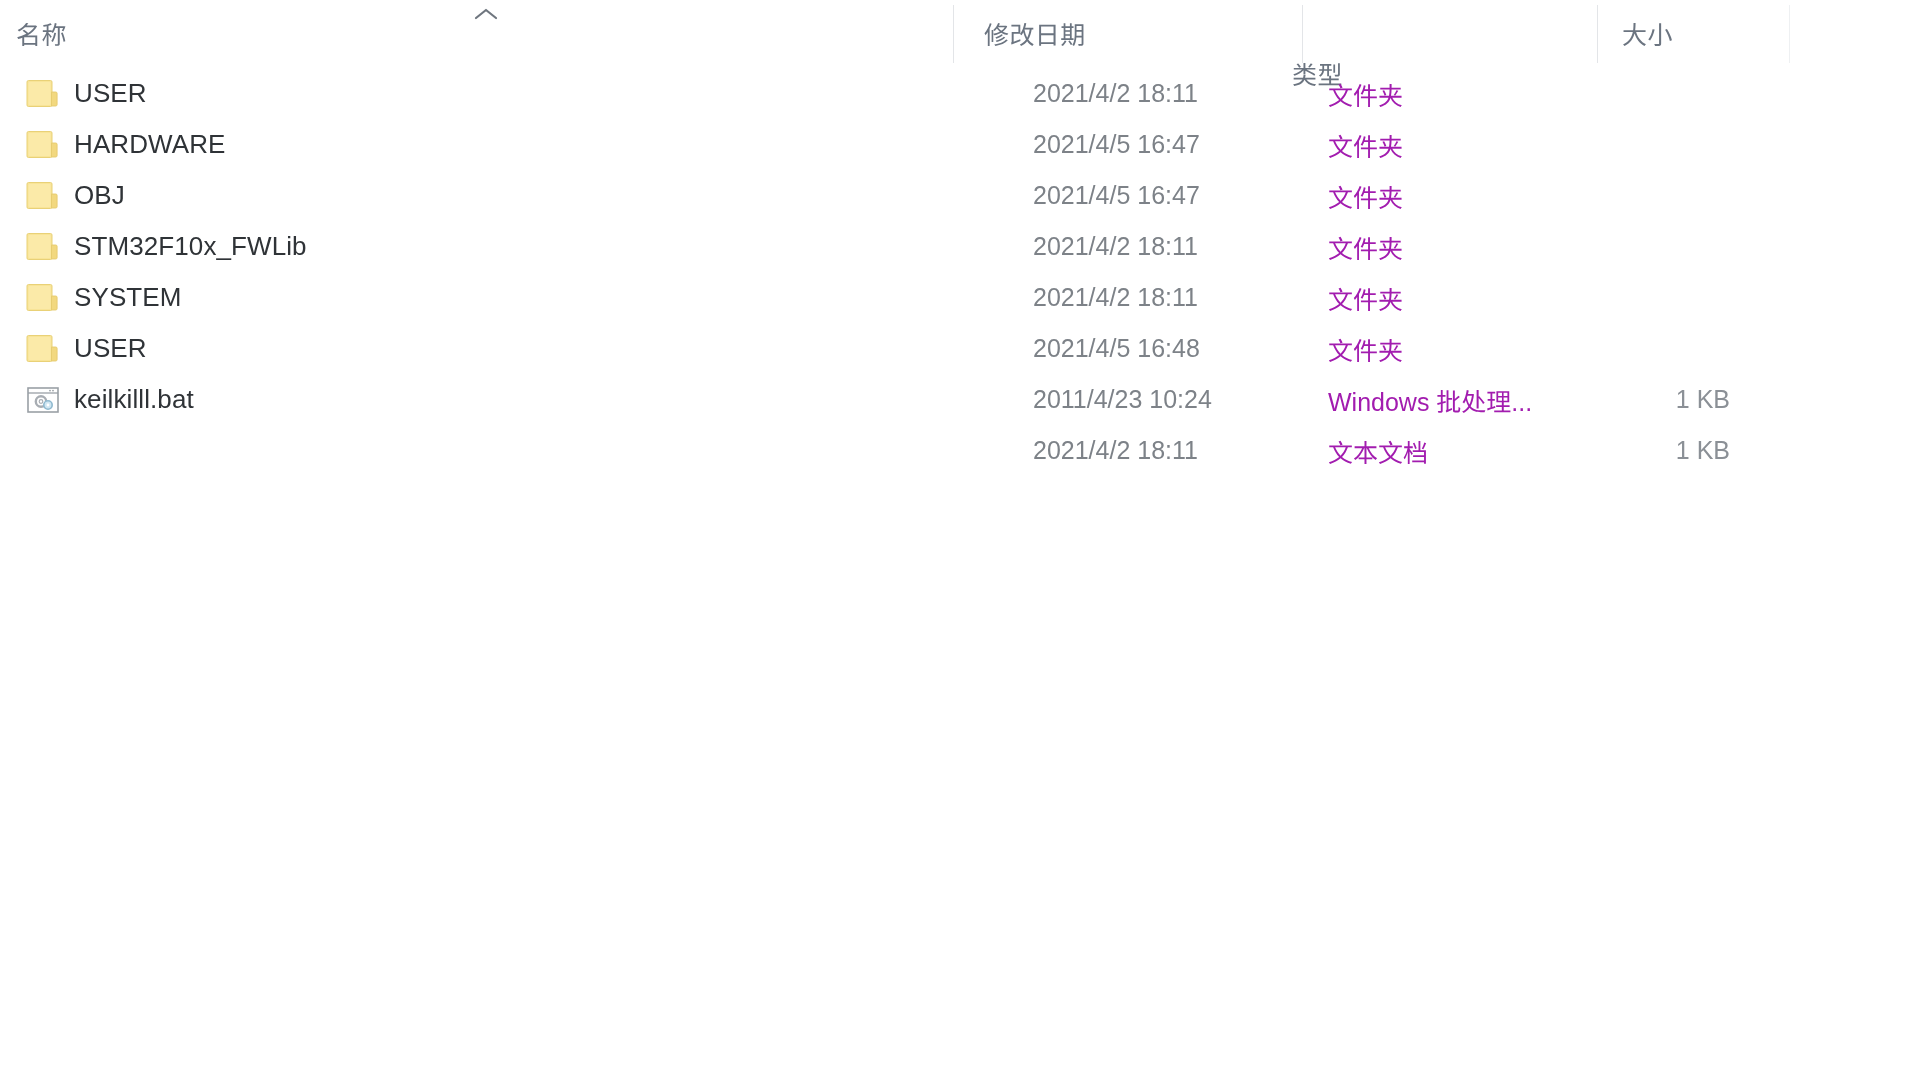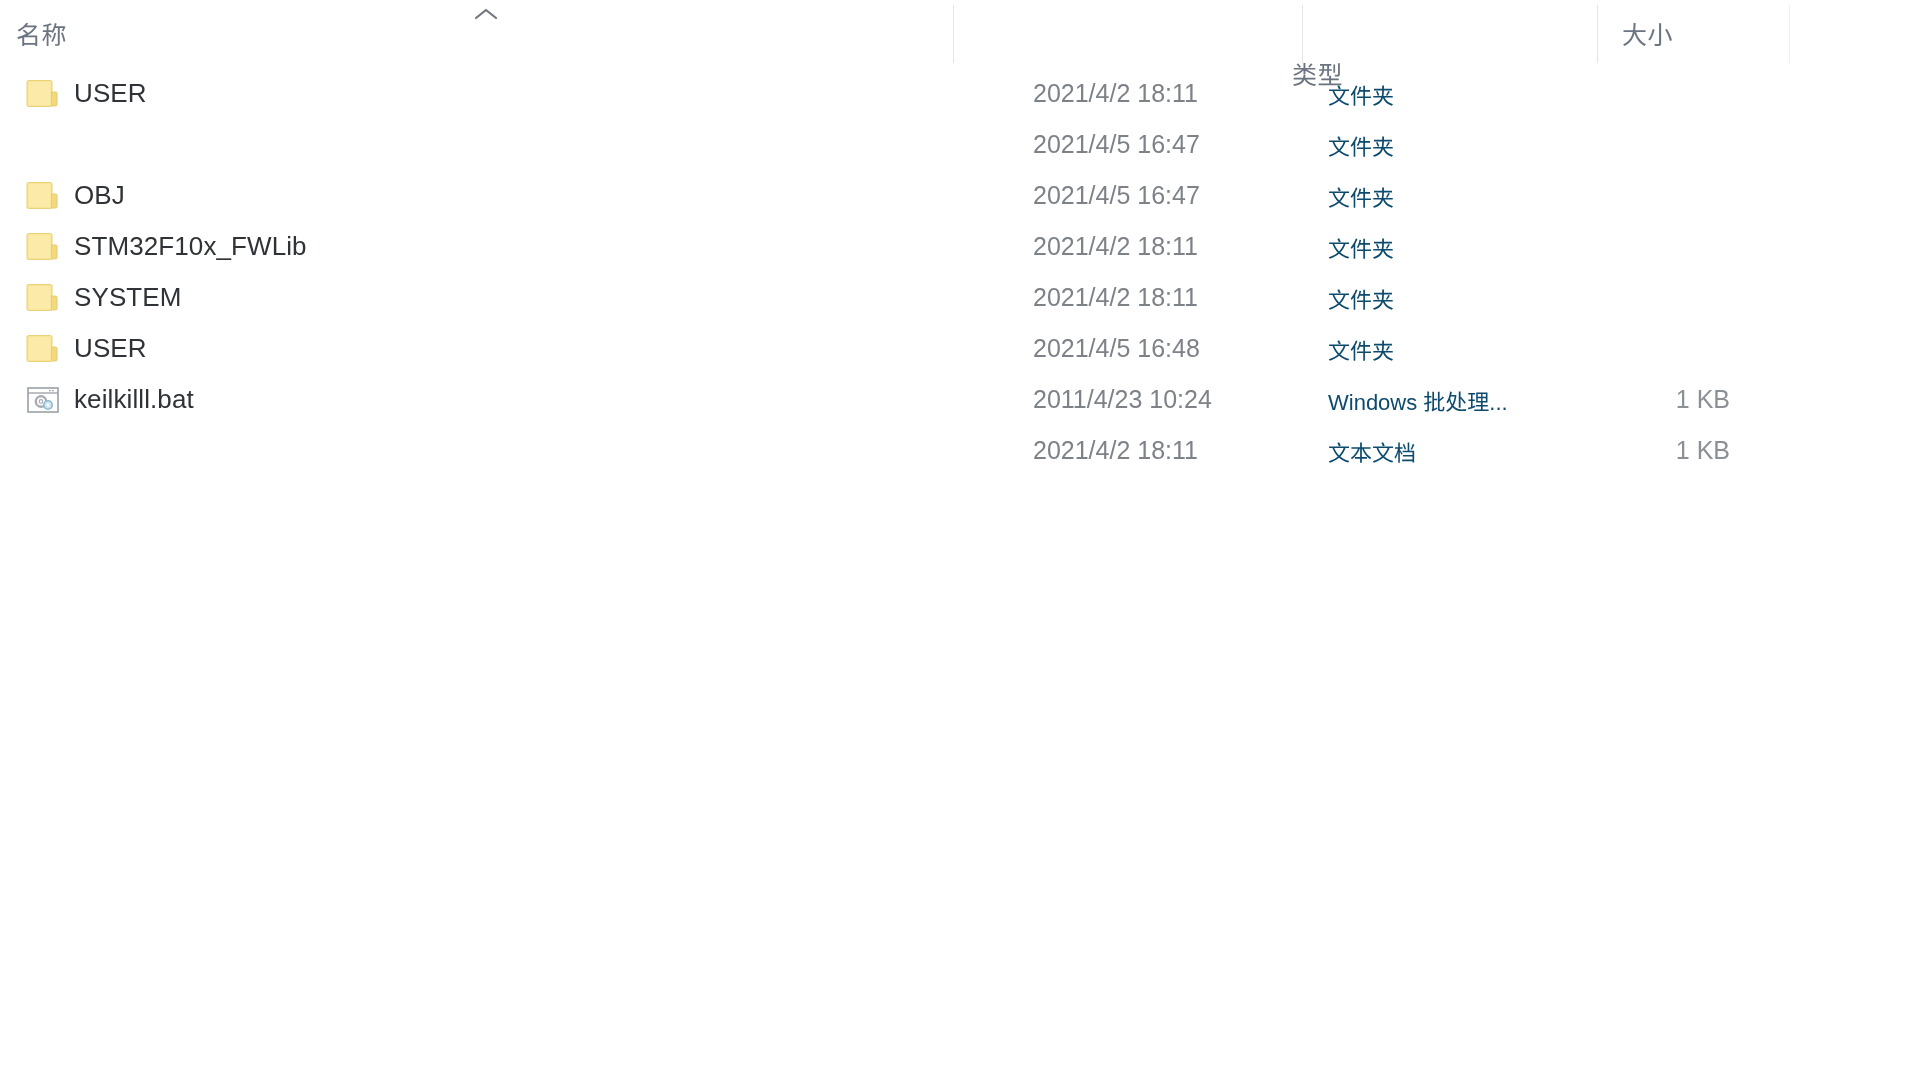--- a/index.html
+++ b/index.html
@@ -103,22 +103,22 @@
   }
   .cell-date {
     left: 1033px;
     width: 300px;
     font-size: 25px;
     color: #7d8288;
   }
   .cell-type {
     left: 1328px;
     width: 260px;
-    font-size: 22px;
-    color: #0c4a6e;
+    font-size: 25px;
+    color: #a21caf;
   }
   .cell-size {
     left: 1540px;
     width: 190px;
     font-size: 25px;
     color: #8b9096;
     justify-content: flex-end;
     padding-right: 0px;
     box-sizing: border-box;
   }
@@ -152,20 +152,23 @@
     </div>
 
     <div class="sort-indicator">
       <svg width="24" height="14" viewBox="0 0 24 14" aria-hidden="true">
         <path d="M2 11 L12 3 L22 11" fill="none" stroke="#6f767f" stroke-width="2.2" stroke-linecap="round" stroke-linejoin="round"></path>
       </svg>
     </div>
 
     <div class="col-divider d1"></div>
 
+    <div class="col-header date">
+      <span>修改日期</span>
+    </div>
 
     <div class="col-divider d2"></div>
 
     <div class="col-header type">
       <span>类型</span>
     </div>
 
     <div class="col-divider d3"></div>
 
     <div class="col-header size">
@@ -185,20 +188,30 @@
               <path d="M25.5 13 h4.2 a1.4 1.4 0 0 1 1.4 1.4 v11.2 a1.4 1.4 0 0 1 -1.4 1.4 h-4.2 z" fill="#f2d87f" stroke="#e5cb6e" stroke-width="0.9"></path>
             </svg>
           </span>
           <span class="name-label">USER</span>
         </div>
         <div class="cell cell-date">2021/4/2 18:11</div>
         <div class="cell cell-type">文件夹</div>
         <div class="cell cell-size"></div>
       </div>
       <div class="file-row">
+        <div class="cell cell-name">
+          <span class="icon-wrap">
+            <svg width="34" height="30" viewBox="0 0 34 30" aria-hidden="true">
+              <rect x="1" y="1.5" width="25" height="26" rx="1.5" fill="#f8e497" stroke="#e9d177" stroke-width="1"></rect>
+              <rect x="2.5" y="3" width="22" height="23" rx="1" fill="#fbeaa8"></rect>
+              <path d="M25.5 13 h4.2 a1.4 1.4 0 0 1 1.4 1.4 v11.2 a1.4 1.4 0 0 1 -1.4 1.4 h-4.2 z" fill="#f2d87f" stroke="#e5cb6e" stroke-width="0.9"></path>
+            </svg>
+          </span>
+          <span class="name-label">HARDWARE</span>
+        </div>
         <div class="cell cell-date">2021/4/5 16:47</div>
         <div class="cell cell-type">文件夹</div>
         <div class="cell cell-size"></div>
       </div>
       <div class="file-row">
         <div class="cell cell-name">
           <span class="icon-wrap">
             <svg width="34" height="30" viewBox="0 0 34 30" aria-hidden="true">
               <rect x="1" y="1.5" width="25" height="26" rx="1.5" fill="#f8e497" stroke="#e9d177" stroke-width="1"></rect>
               <rect x="2.5" y="3" width="22" height="23" rx="1" fill="#fbeaa8"></rect>

